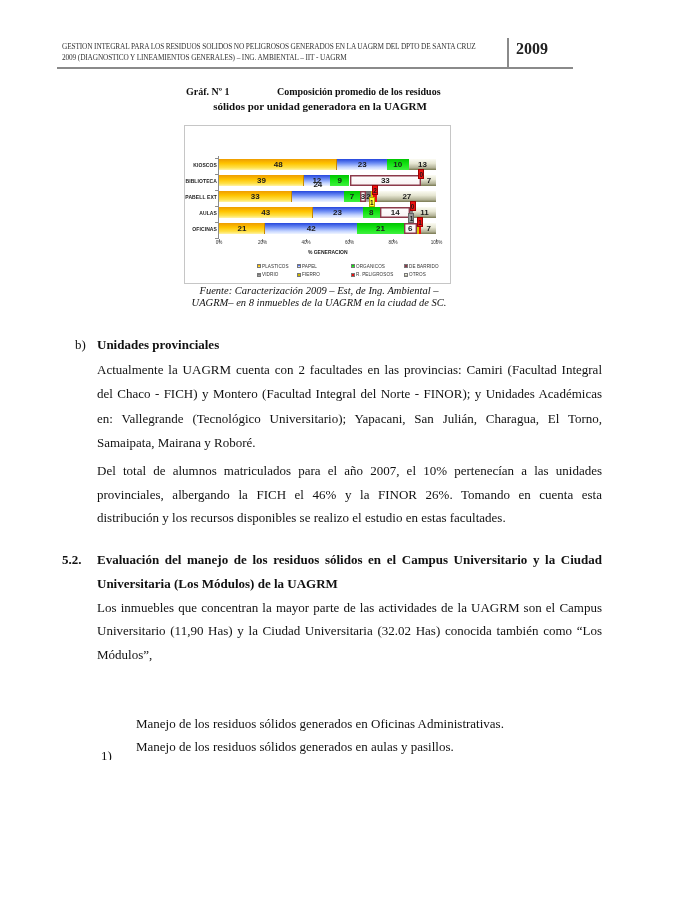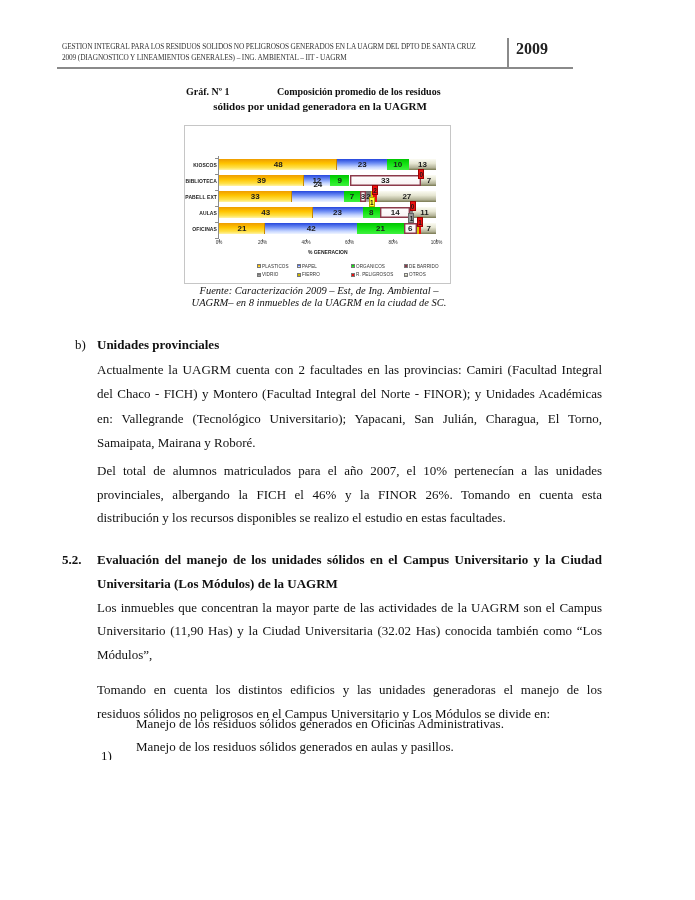--- a/index.html
+++ b/index.html
@@ -245,31 +245,27 @@
   </div>
 
   <div class="blk" style="left:97px; top:459px; width:505px; line-height:23.5px;">
     <div class="jline">Del total de alumnos matriculados para el año 2007,  el 10% pertenecían a las unidades</div>
     <div class="jline">provinciales,   albergando  la FICH el 46% y la FINOR 26%. Tomando en cuenta esta</div>
     <div class="lline">distribución y los recursos disponibles se realizo el estudio en estas facultades.</div>
   </div>
 
   <div class="blk bold" style="left:62px; top:548px; line-height:23.8px;">5.2.</div>
   <div class="blk" style="left:97px; top:548px; width:505px; line-height:23.8px;">
-    <div class="jline bold">Evaluación del manejo de los unidades sólidos en el Campus Universitario y la Ciudad</div>
+    <div class="jline bold">Evaluación del manejo de los residuos sólidos en el Campus Universitario y la Ciudad</div>
     <div class="lline bold">Universitaria (Los Módulos) de la  UAGRM</div>
     <div class="jline">Los inmuebles que concentran la mayor parte de las actividades de la UAGRM son el Campus</div>
     <div class="jline">Universitario (11,90 Has) y la Ciudad Universitaria (32.02 Has) conocida también como “Los</div>
     <div class="lline">Módulos”,</div>
   </div>
 
-  <div class="blk" style="left:97px; top:678px; width:505px; line-height:24px;">
-    <div class="jline">Tomando en cuenta los distintos edificios y las  unidades generadoras el manejo de los</div>
-    <div class="lline">residuos sólidos no peligrosos en el Campus Universitario y Los Módulos se divide en:</div>
-  </div>
 
   <div class="blk" style="left:101px; top:744px; line-height:23px;">
     <div class="lline">1)</div>
     <div class="lline">2)</div>
   </div>
   <div class="blk" style="left:136px; top:712px; line-height:23px;">
     <div class="lline">Manejo de los residuos sólidos generados en Oficinas Administrativas.</div>
     <div class="lline">Manejo de los residuos sólidos generados en aulas y pasillos.</div>
   </div>
 

